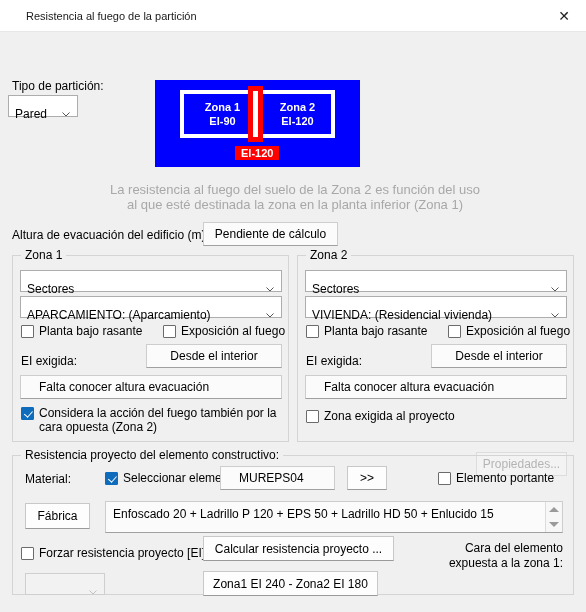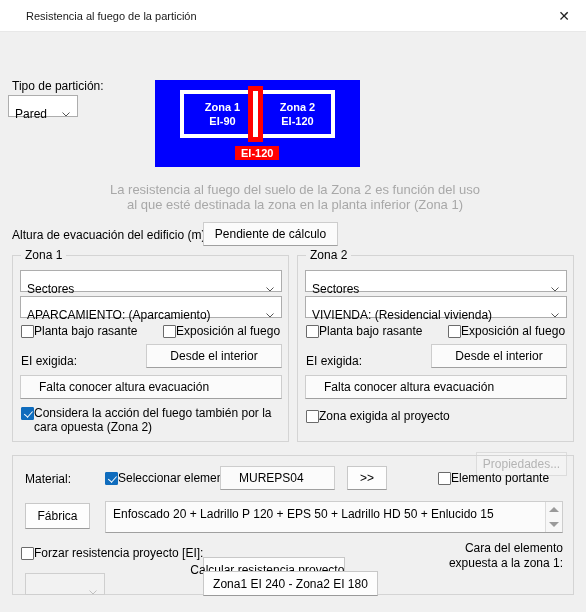--- a/index.html
+++ b/index.html
@@ -105,20 +105,21 @@
     align-items: center;
     padding: 0 18px;
     font-size: 12px;
     white-space: nowrap;
     overflow: hidden;
   }
 
   .check {
     display: flex;
     align-items: flex-start;
+    gap: 5px;
     font-size: 12px;
   }
   .check .box {
     box-sizing: border-box;
     width: 13px; height: 13px;
     flex: 0 0 auto;
     border: 1px solid #6b6b6b;
     background: #ffffff;
     border-radius: 1px;
     margin-top: 1px;
@@ -360,20 +361,21 @@
       <div class="abs textbox" style="left:7px; top:119px; width:262px;">Falta conocer altura evacuación</div>
 
       <div class="abs check" style="left:8px; top:153px;">
         <span class="box"></span>
         <span class="txt">Zona exigida al proyecto</span>
       </div>
       <div class="abs btn disabled" style="left:178px; top:148px; width:91px;margin-top:48px;">Propiedades...</div>
     </div>
 
     <div class="group" style="left:12px; top:423px; width:562px; height:140px;">
+      <div class="group-title">Resistencia proyecto del elemento constructivo:</div>
 
       <div class="abs lbl" style="left:12px; top:16px;">Material:</div>
 
       <div class="abs check" style="left:92px; top:15px;">
         <span class="box on"></span>
         <span class="txt">Seleccionar elemento</span>
       </div>
 
       <div class="abs textbox" style="left:207px; top:10px; width:115px;">MUREPS04</div>
       <div class="abs btn" style="left:334px; top:10px; width:40px;">&gt;&gt;</div>
@@ -400,21 +402,21 @@
 
       <div class="abs combo disabled" style="left:12px; top:117px; width:80px;">
         <span class="val"></span>
         <span class="chev">
           <svg width="10" height="10" viewBox="0 0 10 10">
               <path d="M1.5 3.5 L5 7 L8.5 3.5" fill="none" stroke="#c0c0c0" stroke-width="1"></path>
             </svg>
         </span>
       </div>
 
-      <div class="abs btn" style="left:190px; top:101px; width:142px; height:25px;">Calcular resistencia proyecto ...</div>
+      <div class="abs btn" style="left:190px; top:80px; width:191px; height:25px;">Calcular resistencia proyecto ...</div>
       <div class="abs btn" style="left:190px; top:115px; width:175px; height:25px;">Zona1 EI 240 - Zona2 EI 180</div>
 
       <div class="abs lbl" style="left:400px; top:85px; width:150px; text-align:right; white-space:normal; line-height:15px;">Cara del elemento expuesta a la zona 1:</div>
 
     </div>
 
   </div>
 </div>
 
 </body></html>

